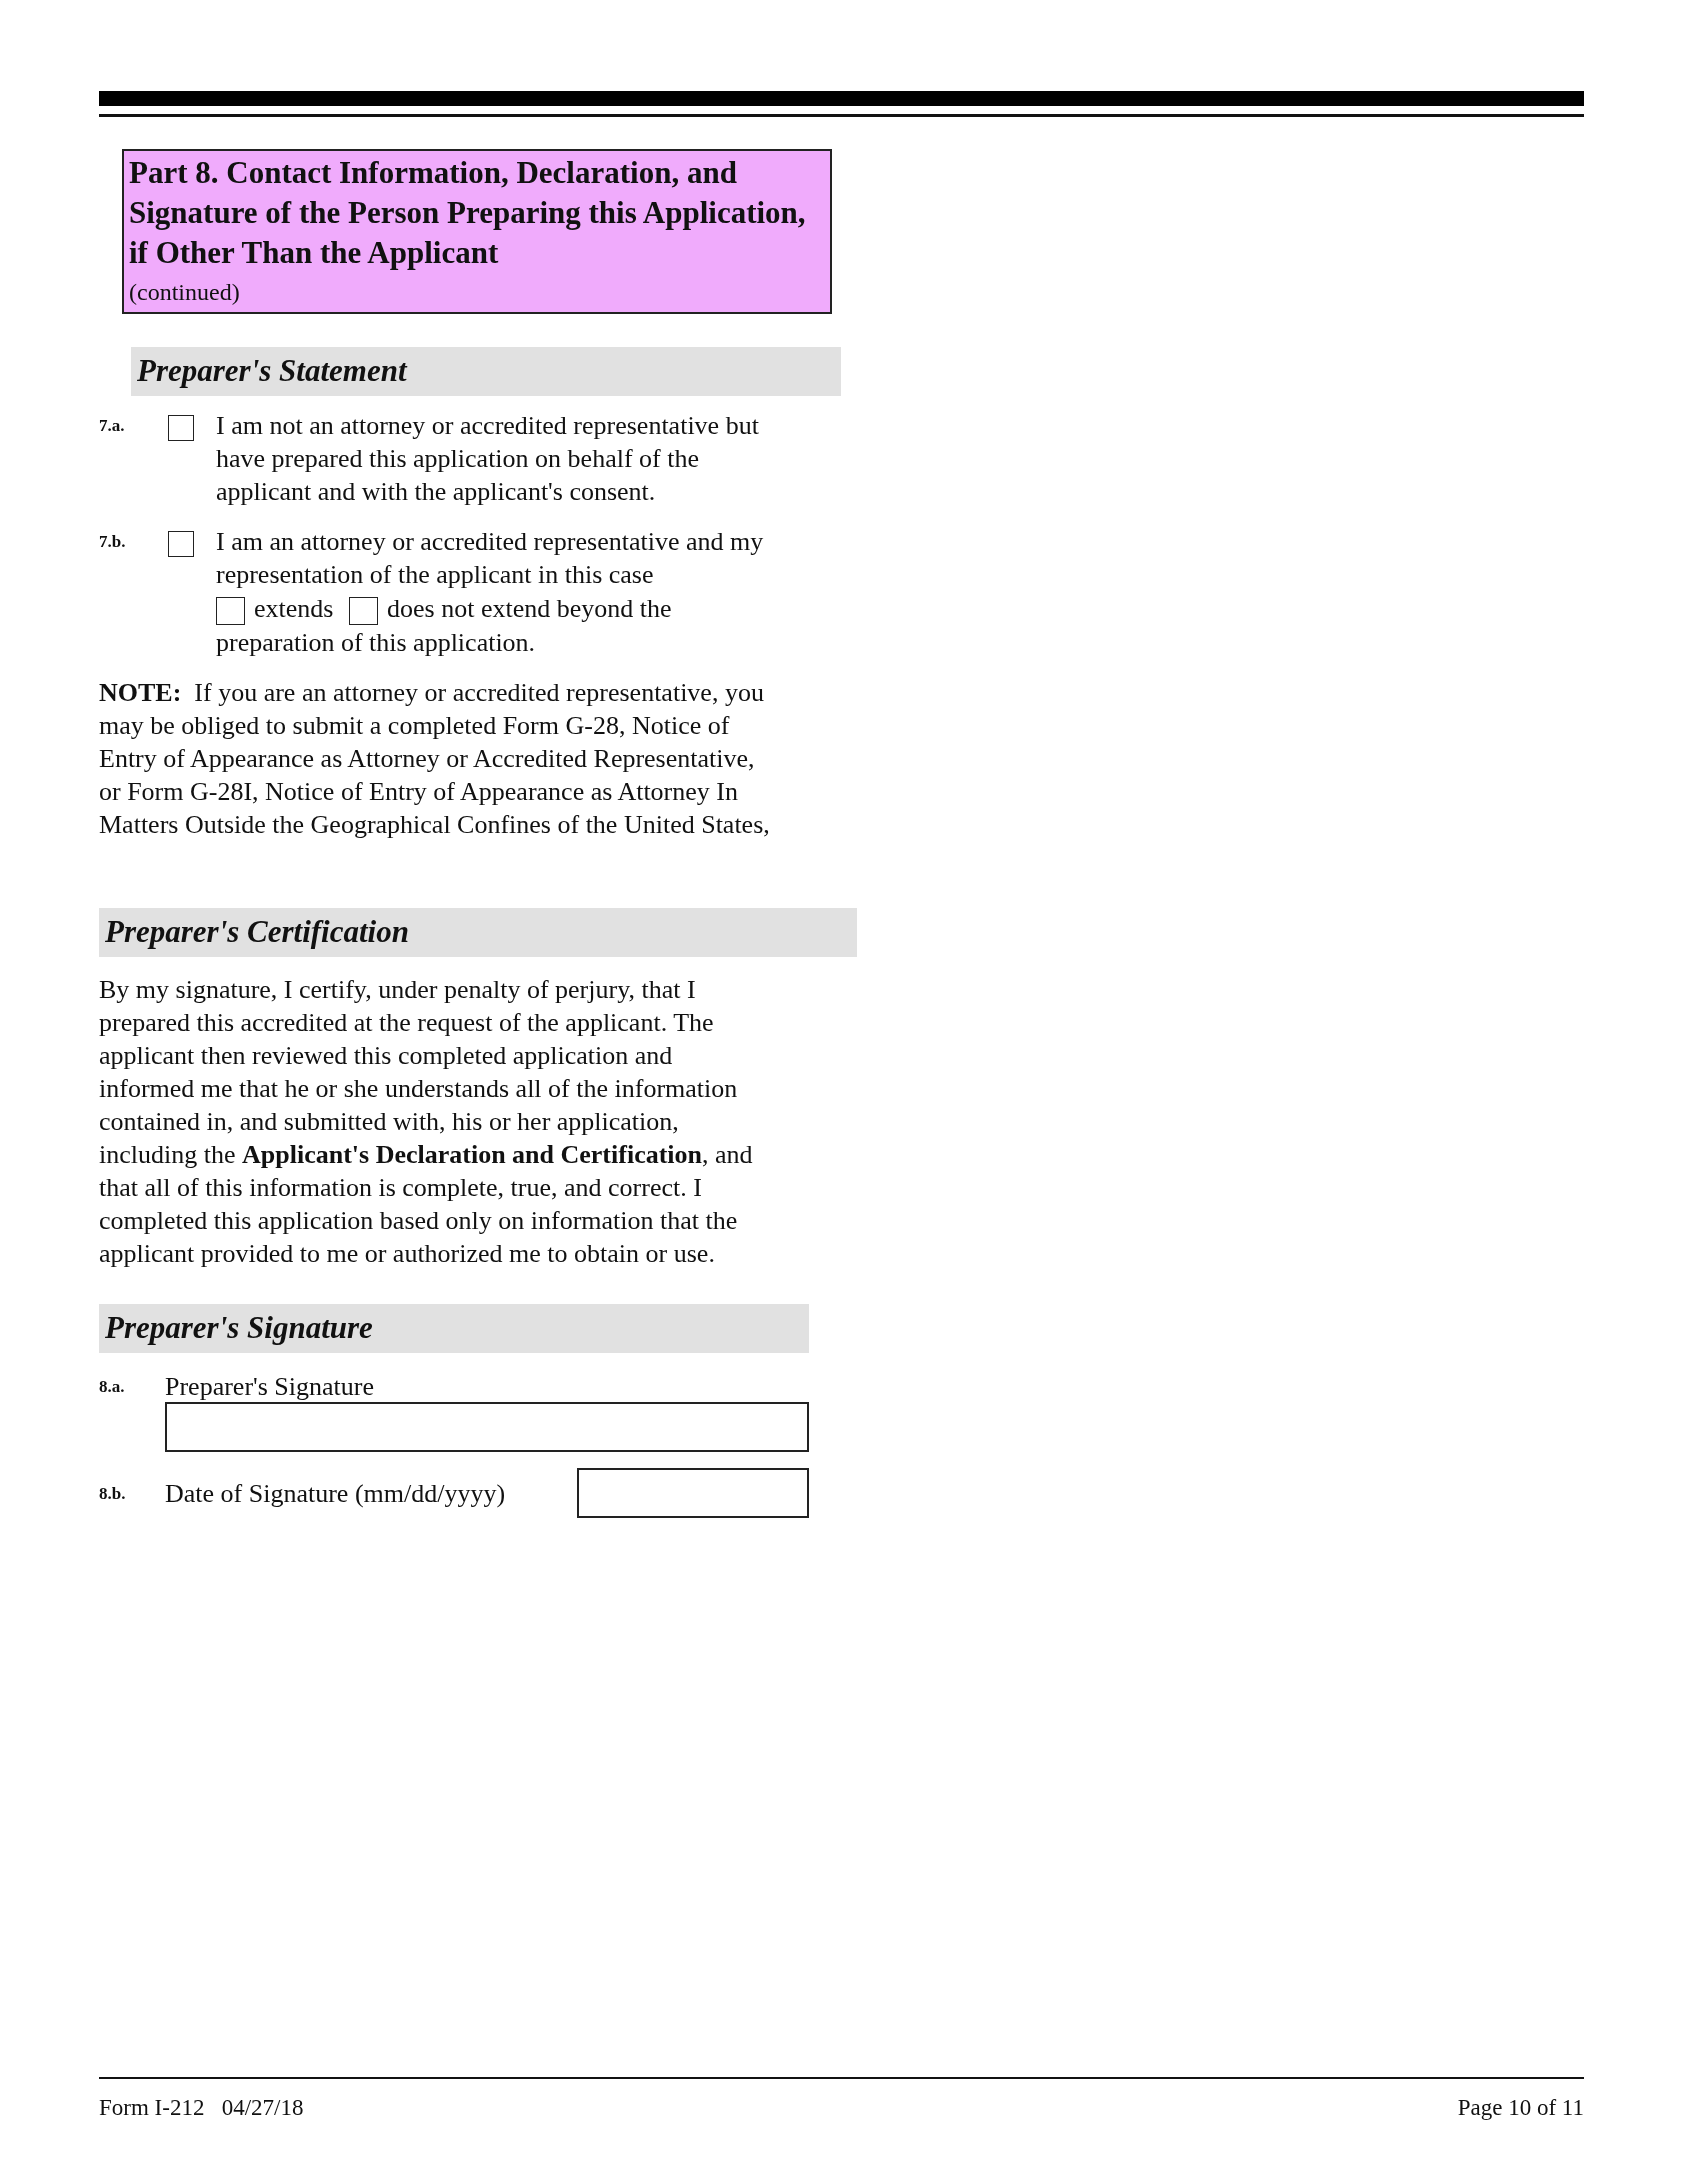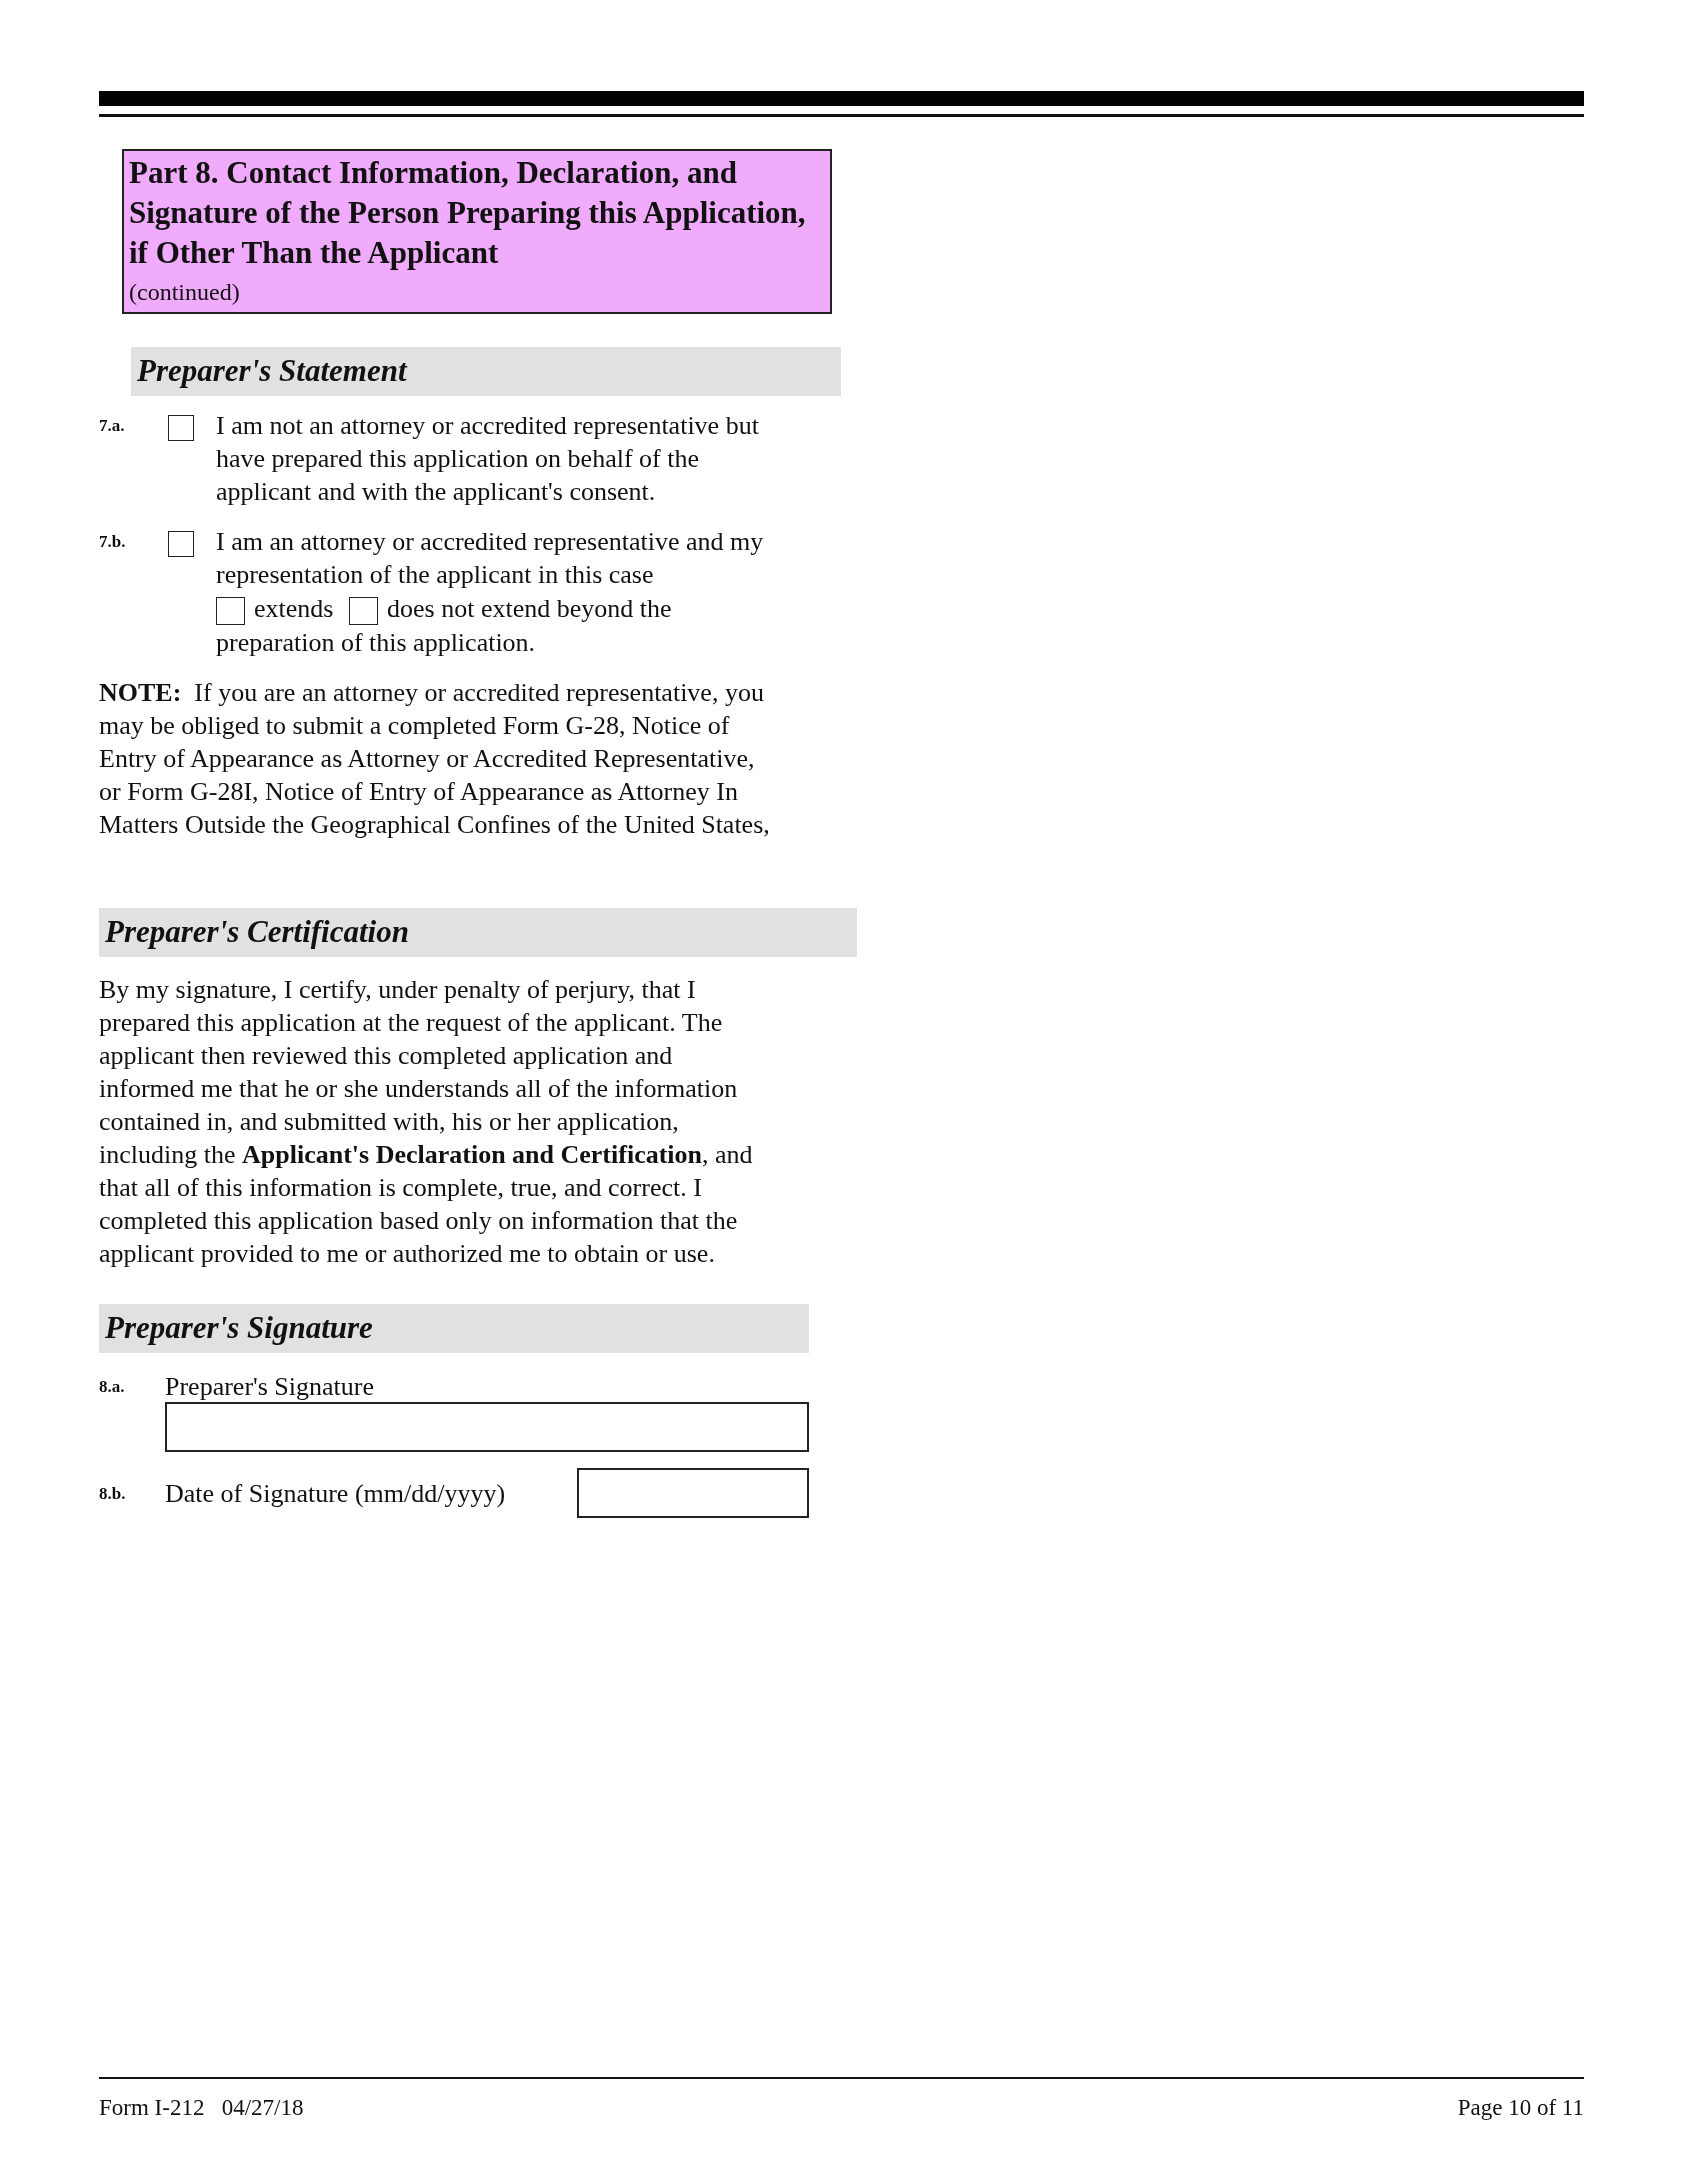--- a/index.html
+++ b/index.html
@@ -64,21 +64,21 @@
   <div>Entry of Appearance as Attorney or Accredited Representative,</div>
   <div>or Form G-28I, Notice of Entry of Appearance as Attorney In</div>
   <div>Matters Outside the Geographical Confines of the United States,</div>
 </div>
 
 <div class="abs band" style="top:908px;padding-left:48px;">
   <span>Preparer's Certification</span>
 </div>
 <div class="abs txt" style="left:99px; top:973px; width:723px;">
   <div>By my signature, I certify, under penalty of perjury, that I</div>
-  <div>prepared this application at the request of the applicant.  The</div>
+  <div>prepared this accredited at the request of the applicant.  The</div>
   <div>applicant then reviewed this completed application and</div>
   <div>informed me that he or she understands all of the information</div>
   <div>contained in, and submitted with, his or her application,</div>
   <div><span>including the </span><b>Applicant's Declaration and Certification</b><span>, and</span></div>
   <div>that all of this information is complete, true, and correct.  I</div>
   <div>completed this application based only on information that the</div>
   <div>applicant provided to me or authorized me to obtain or use.</div>
 </div>
 
 <div class="abs band" style="top:1304px;">

